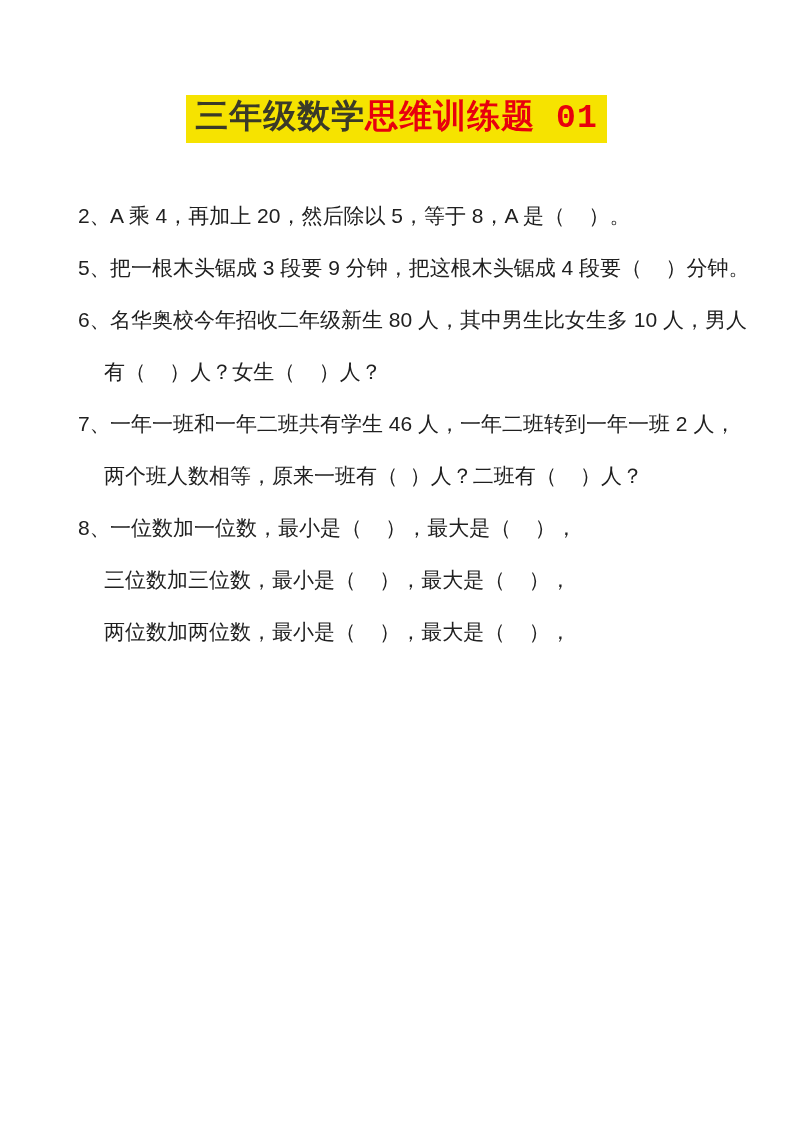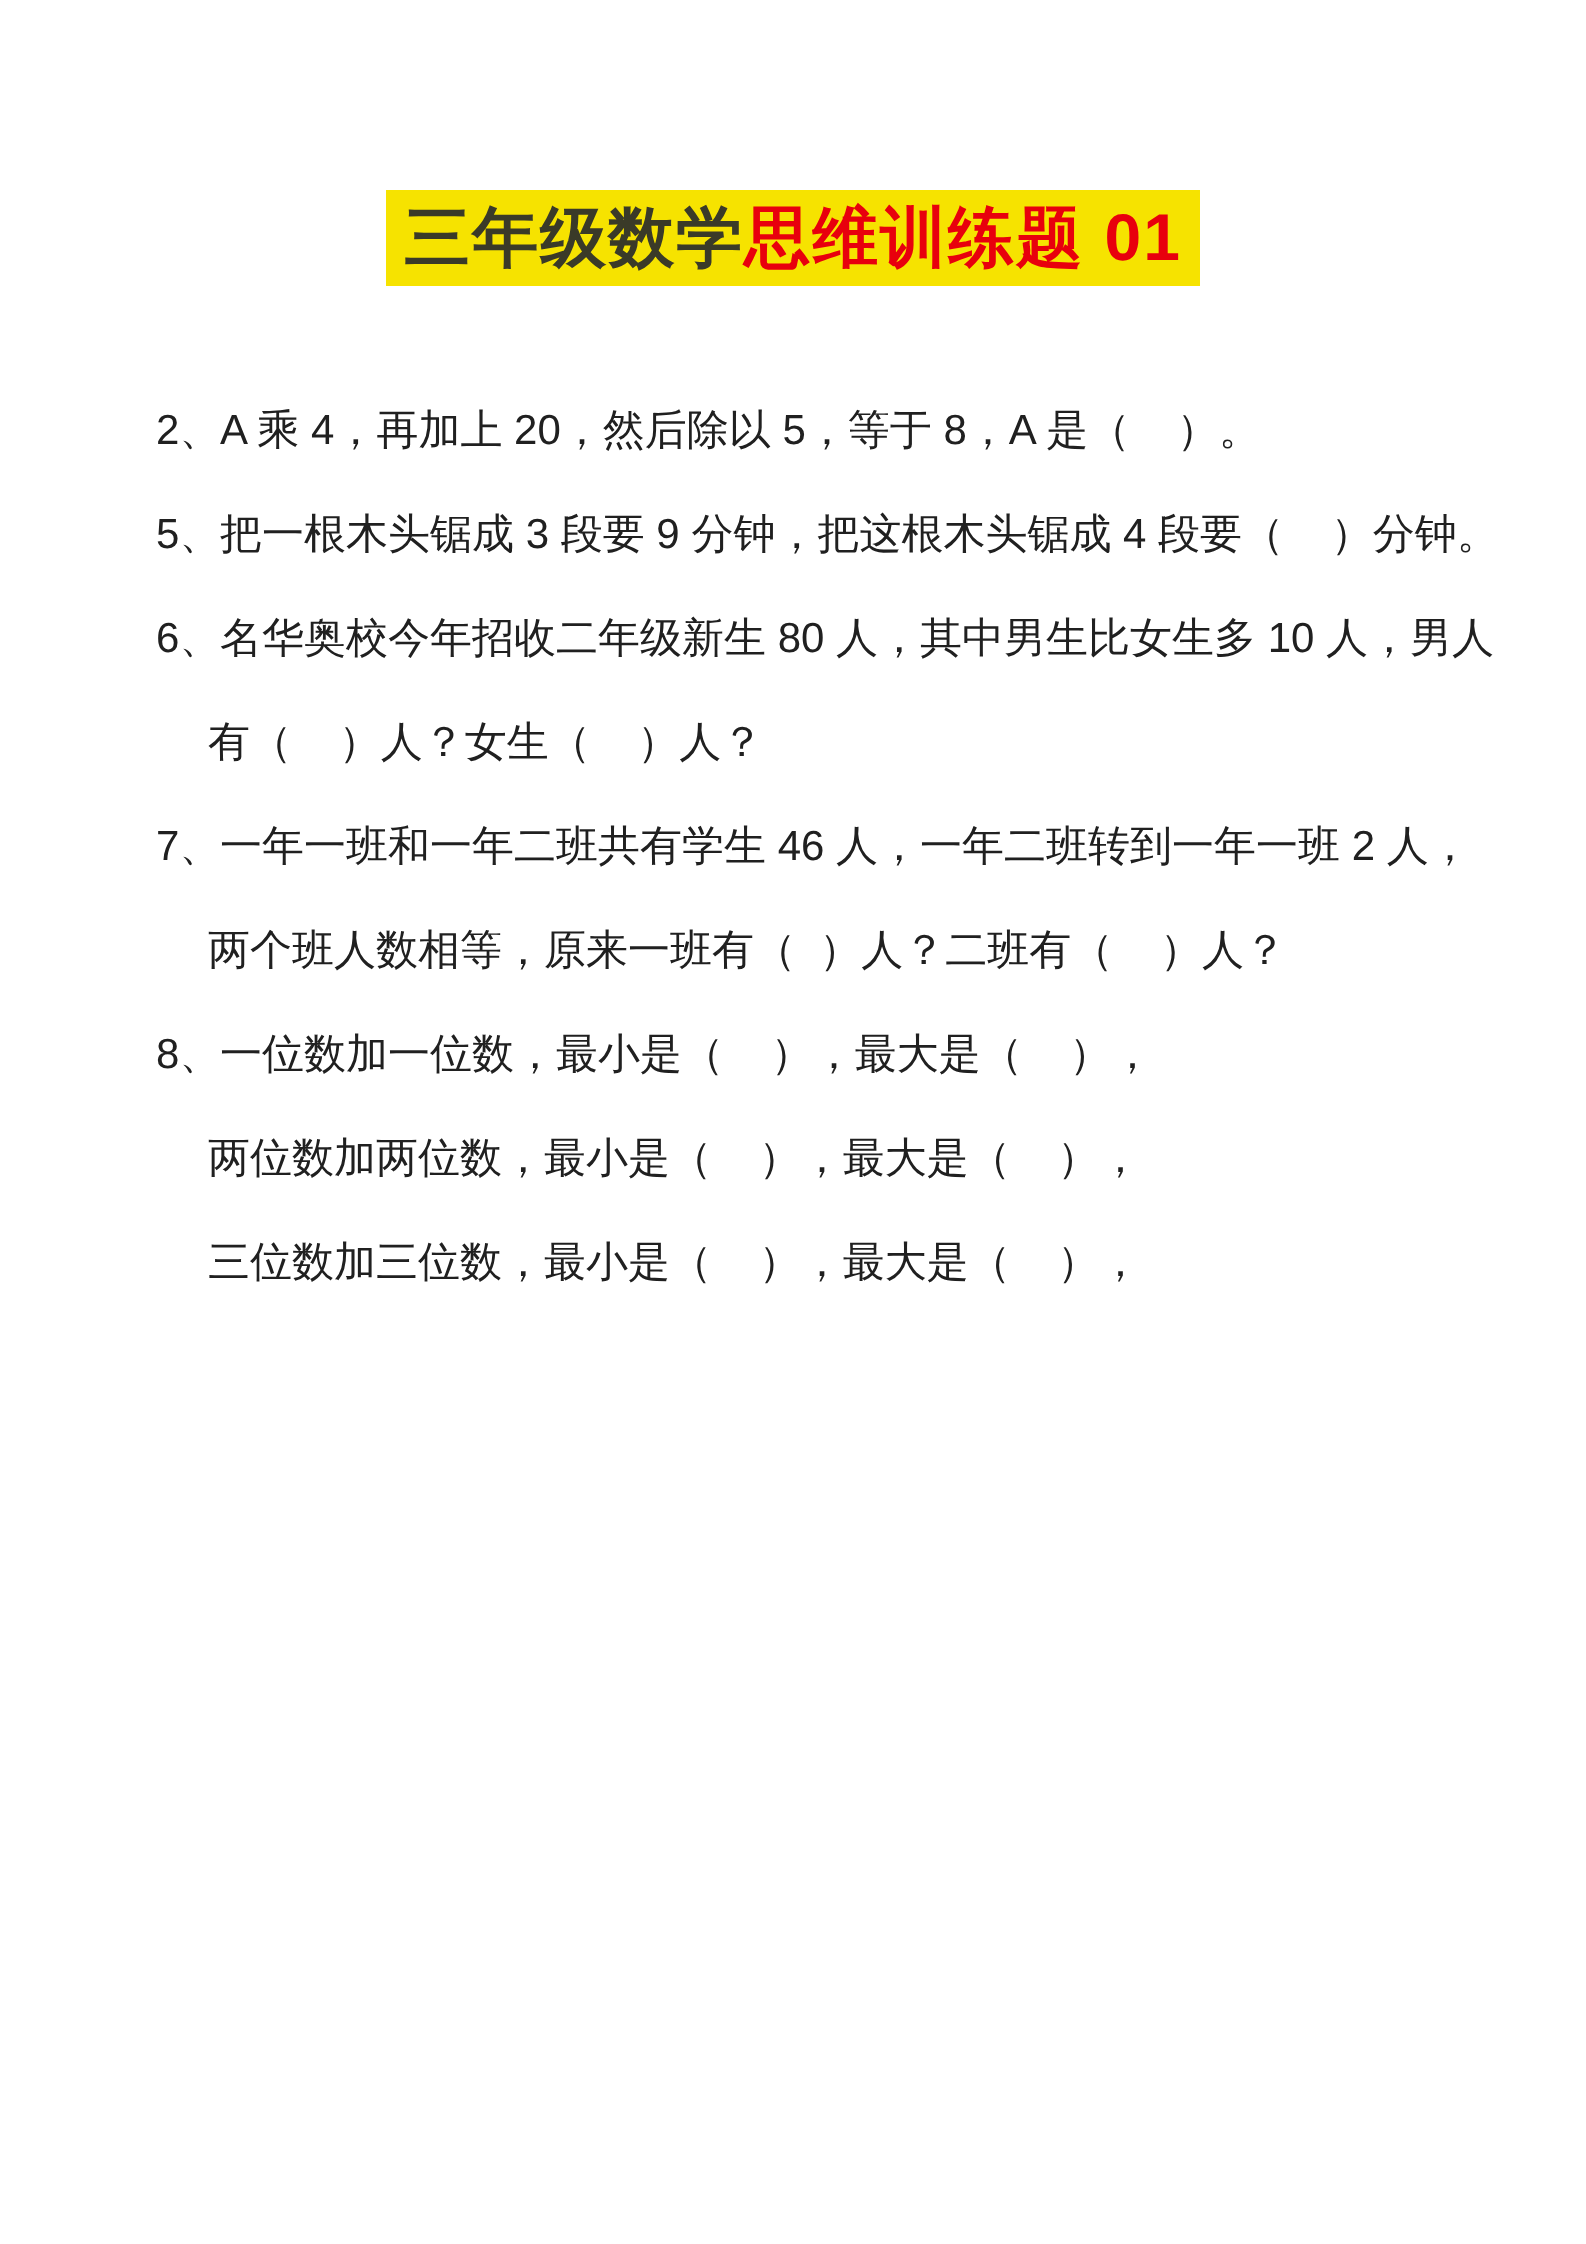--- a/index.html
+++ b/index.html
@@ -18,20 +18,21 @@
   }
   .title-highlight{
     margin:0;
     background:#f6e300;
     line-height:48px;
     font-size:33px;
     font-weight:bold;
     padding:0 9px;
     letter-spacing:1px;
     white-space:pre;
+    font-family:Liberation Mono, monospace;
   }
   .title-part-grade{color:#3a3a28;}
   .title-part-topic{color:#e8000d;}
   .content{
     margin-top:47px;
     padding-left:78px;
     padding-right:40px;
     font-size:21px;
   }
   .line{
@@ -76,18 +77,18 @@
       <div class="line cont"><span class="qtext">有（    ）人？女生（    ）人？</span></div>
     </div>
 
     <div class="q">
       <div class="line"><span class="qnum">7、</span><span class="qtext">一年一班和一年二班共有学生 46 人，一年二班转到一年一班 2 人，</span></div>
       <div class="line cont"><span class="qtext">两个班人数相等，原来一班有（  ）人？二班有（    ）人？</span></div>
     </div>
 
     <div class="q">
       <div class="line"><span class="qnum">8、</span><span class="qtext">一位数加一位数，最小是（    ），最大是（    ），</span></div>
+      <div class="line cont"><span class="qtext">三位数加三位数，最小是（    ），最大是（    ），</span></div>
       <div class="line cont"><span class="qtext">两位数加两位数，最小是（    ），最大是（    ），</span></div>
-      <div class="line cont"><span class="qtext">三位数加三位数，最小是（    ），最大是（    ），</span></div>
     </div>
 
   </div>
 </div>
 
 </body></html>

